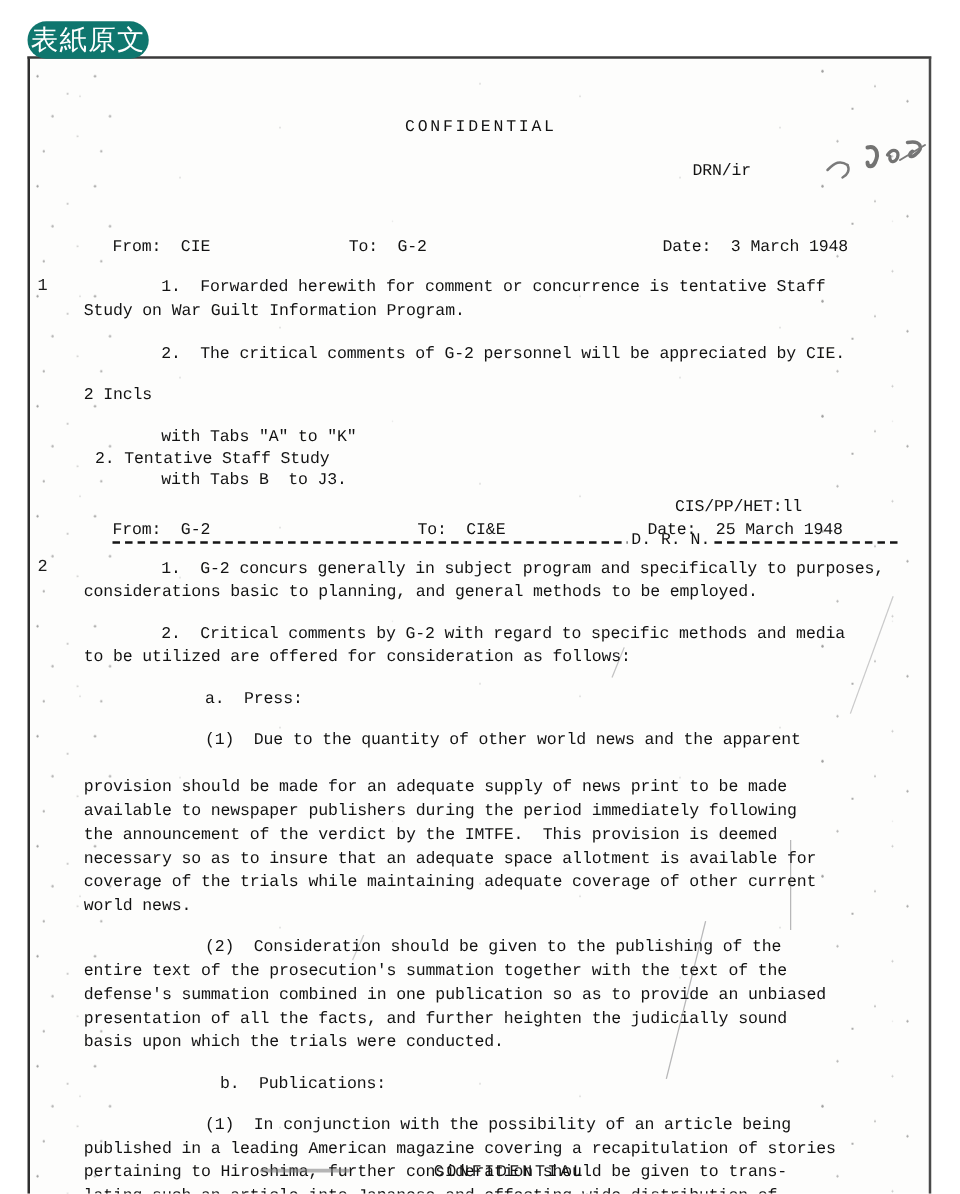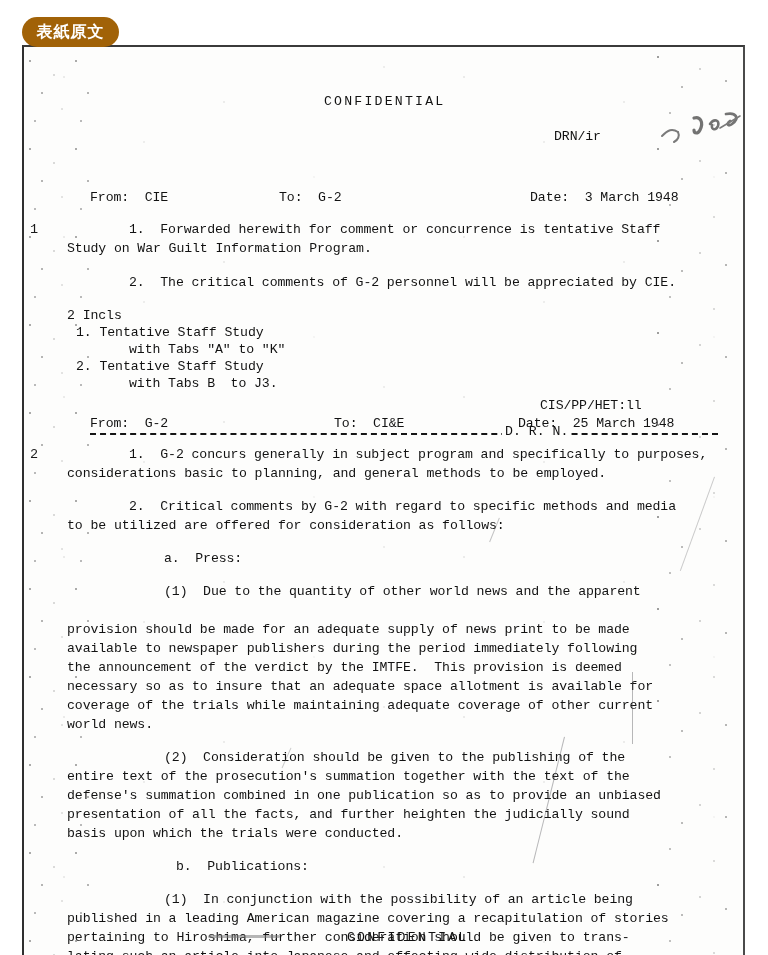--- a/index.html
+++ b/index.html
@@ -15,26 +15,26 @@
     font-family: "Liberation Mono", "DejaVu Sans Mono", monospace;
   }
 
   
   #badge {
     position: absolute;
     left: 22px;
     top: 17px;
     width: 97px;
     height: 30px;
-    background: #a16207;
+    background: #0f766e;
     border-radius: 15px;
     color: #ffffff;
     font-family: "DejaVu Sans", "Liberation Sans", sans-serif;
-    font-size: 16px;
-    font-weight: 700;
+    font-size: 22px;
+    font-weight: 400;
     letter-spacing: 1px;
     display: flex;
     align-items: center;
     justify-content: center;
     z-index: 40;
   }
 
   
   #sheet {
     position: absolute;
@@ -249,21 +249,20 @@
     <div class="ln" style="left:255px; top:141px;">To:  G-2</div>
     <div class="ln" style="left:506px; top:141px;">Date:  3 March 1948</div>
 
     <div class="marginno" style="left:6px; top:173px;">1</div>
 
     <div class="ln" style="left:105px; top:173px;">1.  Forwarded herewith for comment or concurrence is tentative Staff</div>
     <div class="ln" style="left:43px; top:192px;">Study on War Guilt Information Program.</div>
     <div class="ln" style="left:105px; top:226px;">2.  The critical comments of G-2 personnel will be appreciated by CIE.</div>
 
     <div class="ln" style="left:43px; top:259px;">2 Incls</div>
-    <div class="ln" style="left:52px; top:276px;">1. Tentative Staff Study</div>
     <div class="ln" style="left:105px; top:293px;">with Tabs "A" to "K"</div>
     <div class="ln" style="left:52px; top:310px;">2. Tentative Staff Study</div>
     <div class="ln" style="left:105px; top:327px;">with Tabs B  to J3.</div>
 
   </div>
 
   <div id="sep">
     <div class="dashes"></div>
     <div class="initials">D. R. N.</div>
   </div>

